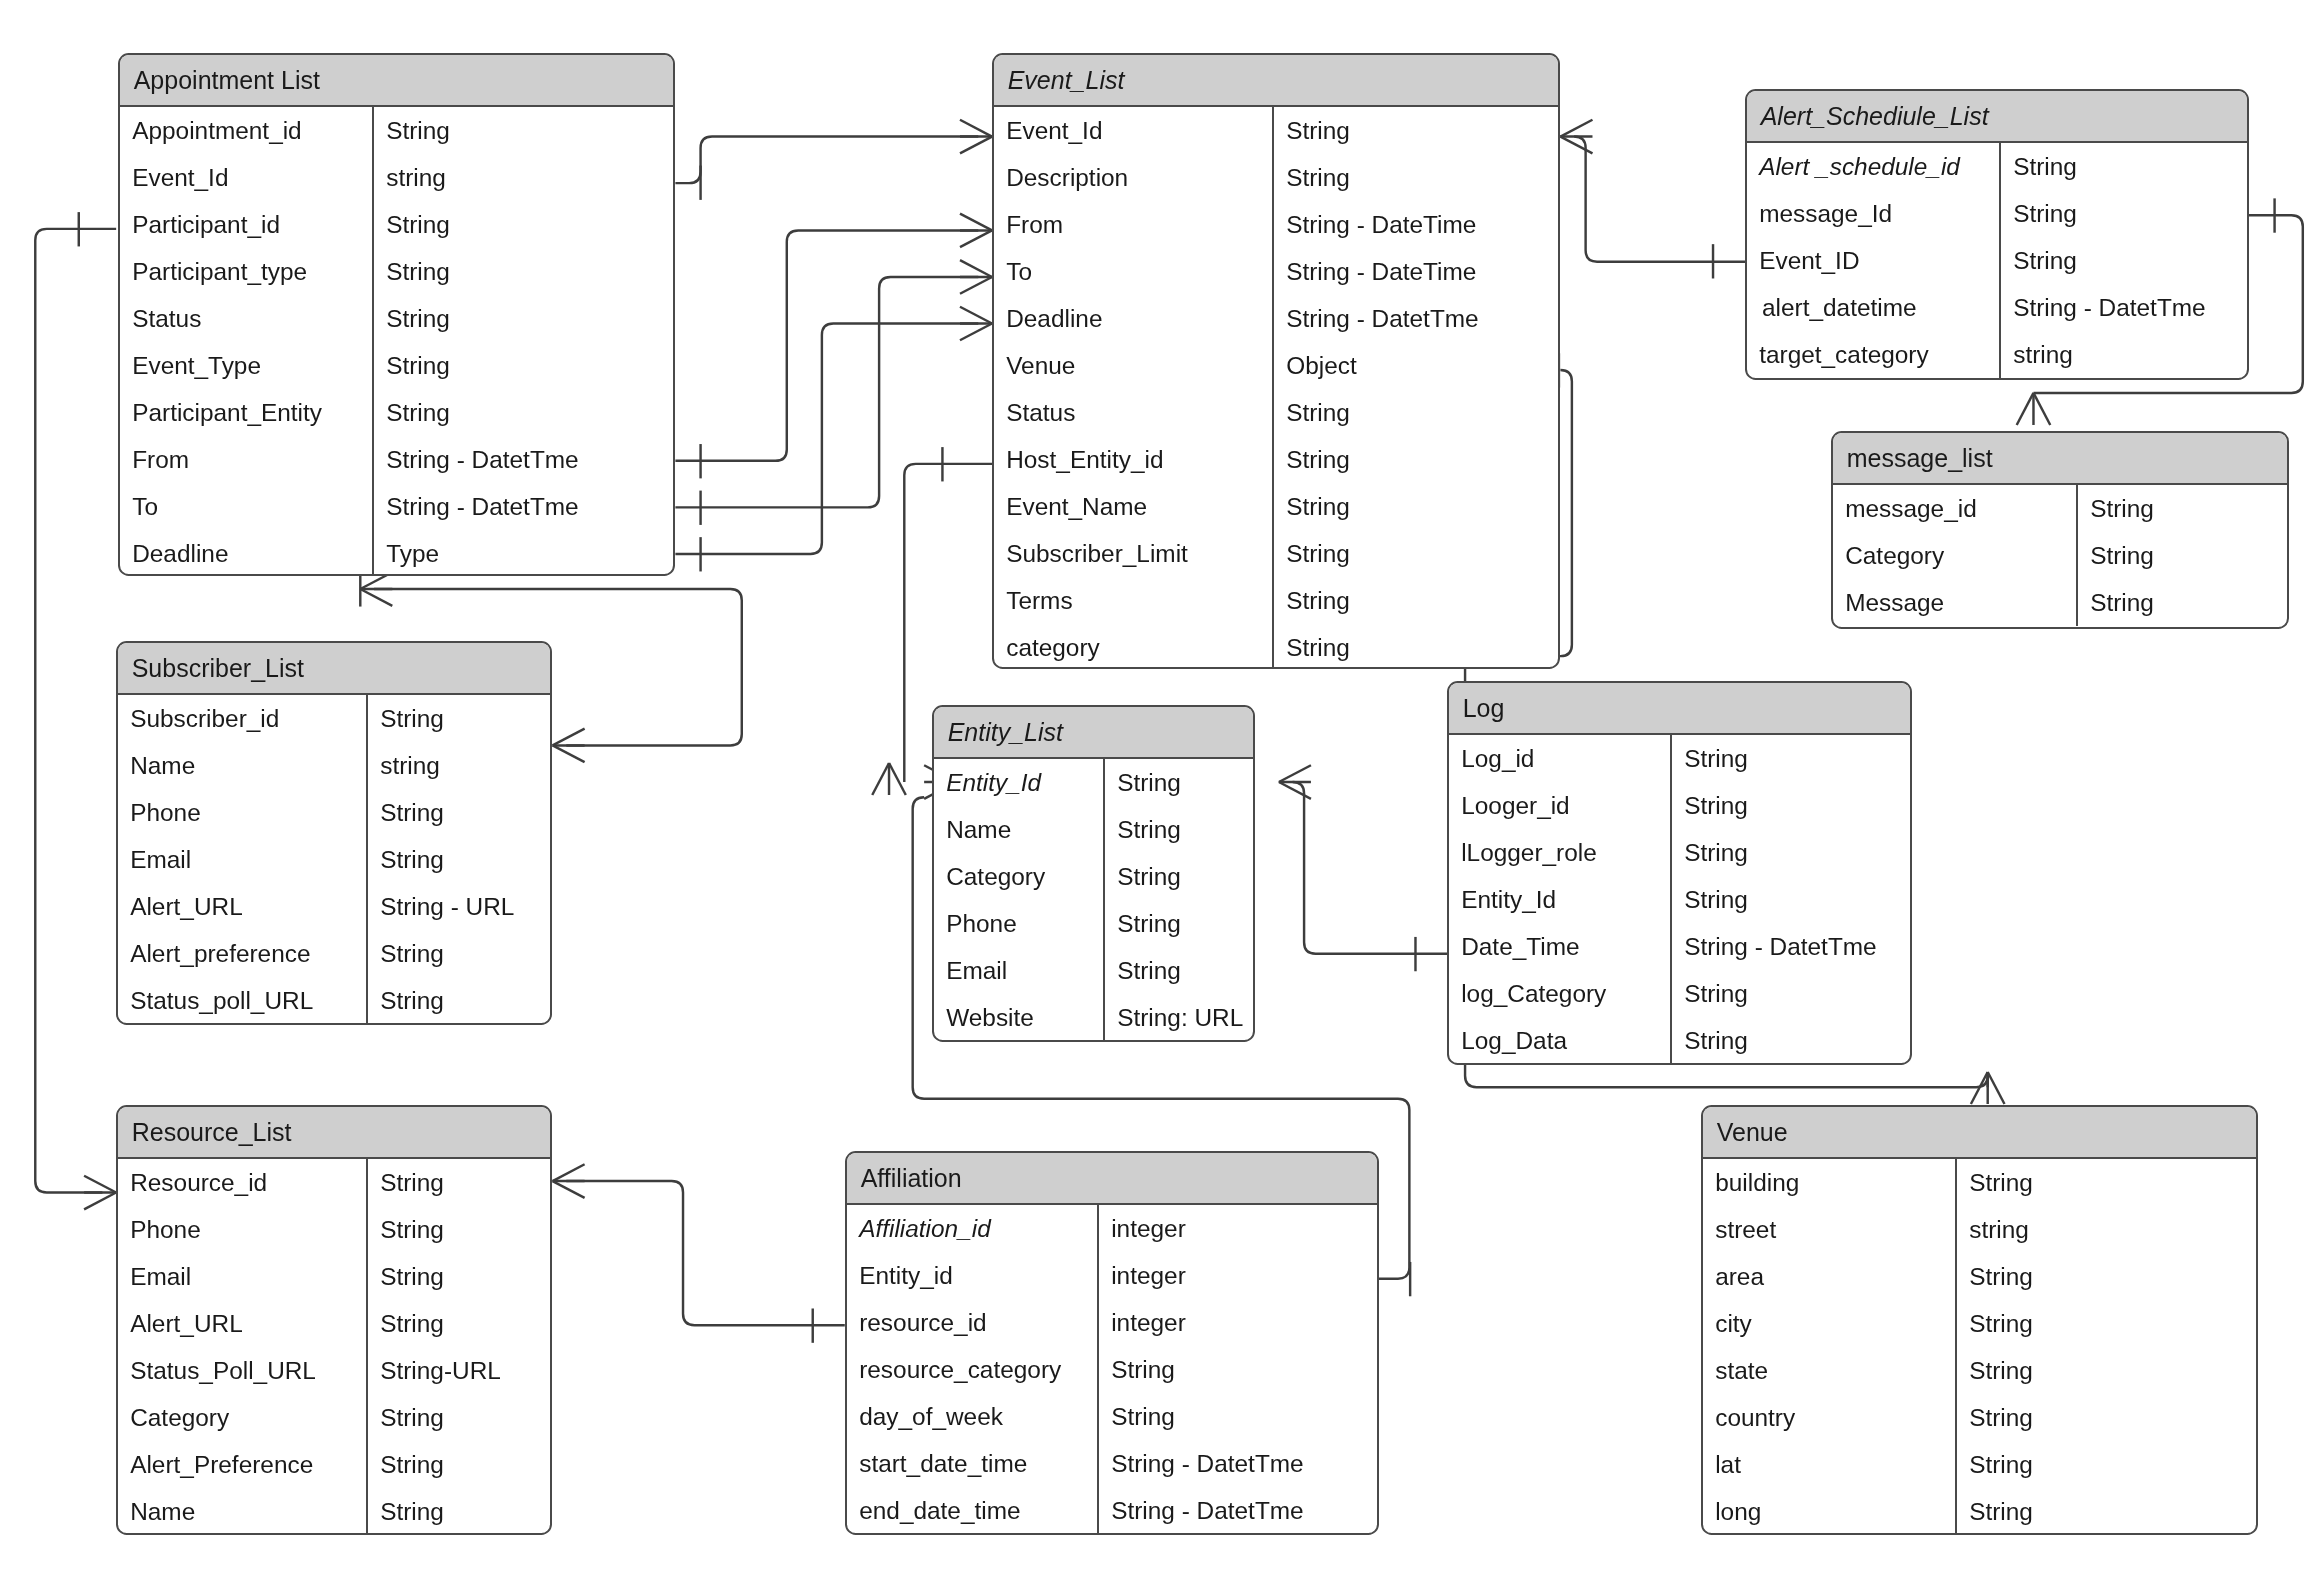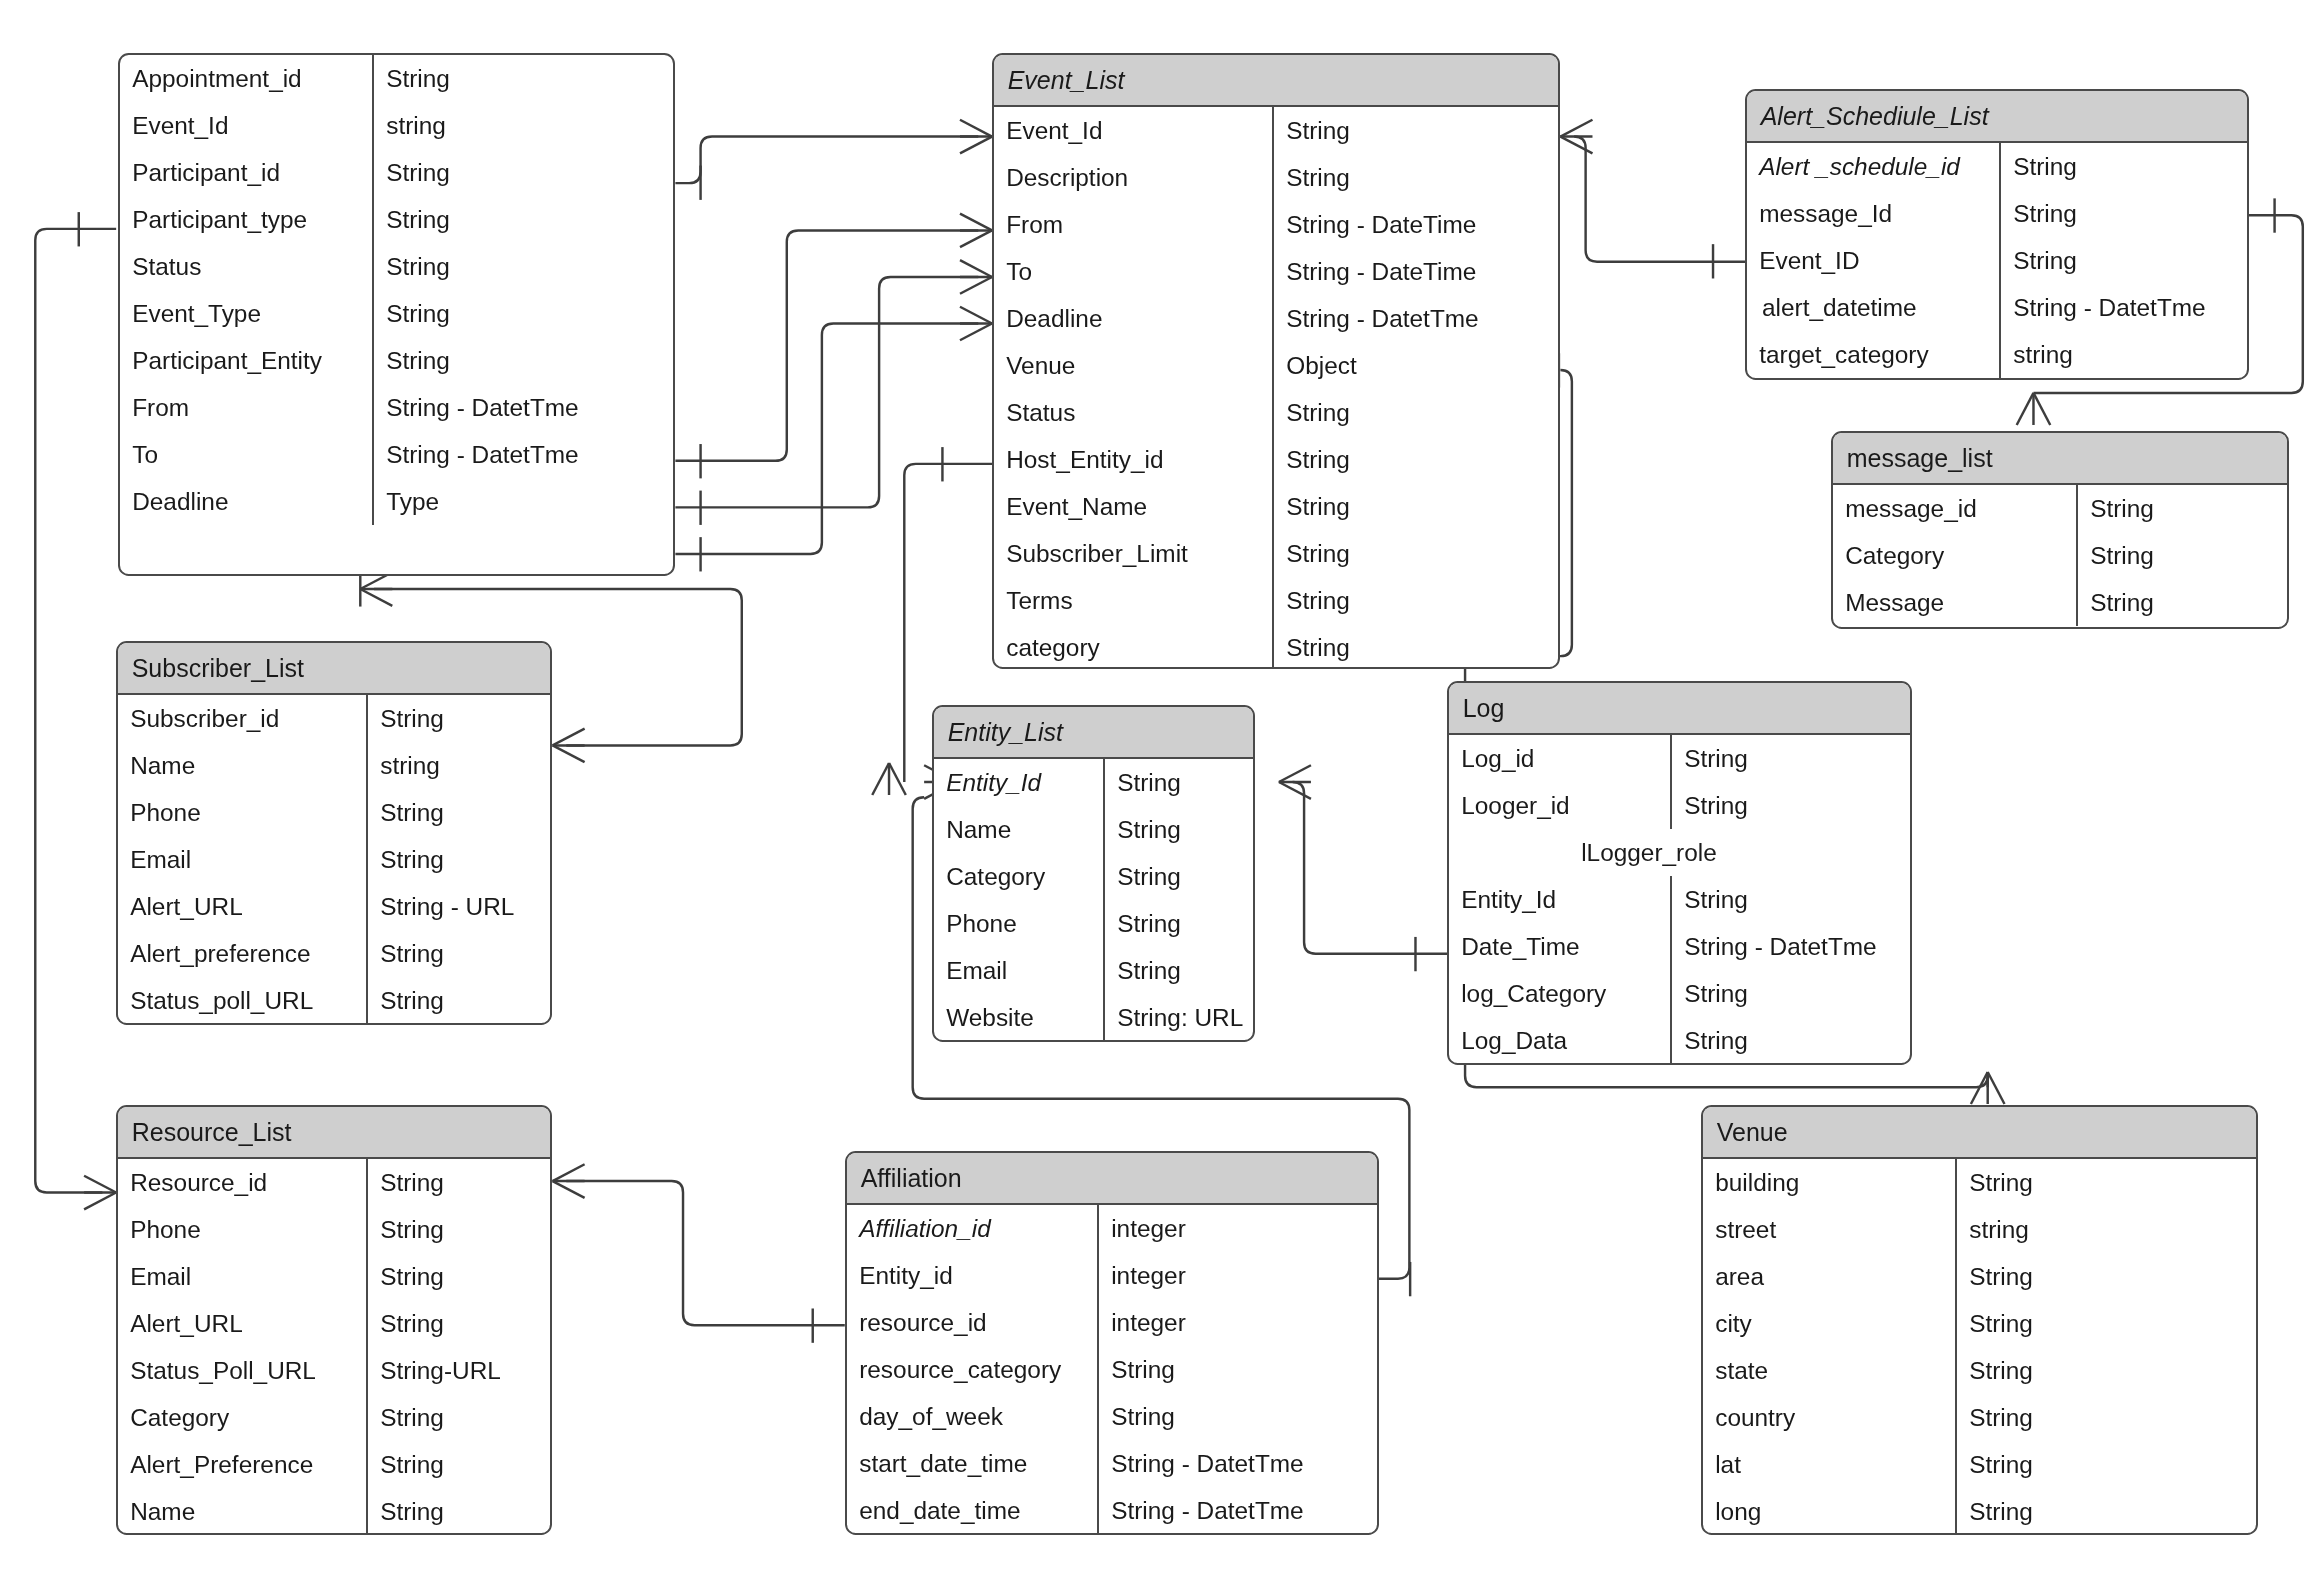--- a/index.html
+++ b/index.html
@@ -136,20 +136,21 @@
     <line x1="2043" y1="463" x2="2043" y2="508"></line>
     <g>
       <line x1="2605" y1="1405" x2="2583" y2="1447"></line>
       <line x1="2605" y1="1405" x2="2605" y2="1447"></line>
       <line x1="2605" y1="1405" x2="2627" y2="1447"></line>
     </g>
   </svg>
 
   <div id="tables-layer">
       <div class="tbl" style="left: 118px; top: 53px; width: 557px; height: 523px;">
+        <div class="hdr" style="height: 52px;">Appointment List</div>
         <div class="rows">
           <div class="row" style="height: 47px;">
             <div class="c-name" style="width: 252px; min-width: 252px; height: 47px;">Appointment_id</div>
             <div class="c-type" style="height: 47px;">String</div>
           </div>
           <div class="row" style="height: 47px;">
             <div class="c-name" style="width: 252px; min-width: 252px; height: 47px;">Event_Id</div>
             <div class="c-type" style="height: 47px;">string</div>
           </div>
           <div class="row" style="height: 47px;">
@@ -347,21 +348,21 @@
         <div class="hdr" style="height: 52px;">Log</div>
         <div class="rows">
           <div class="row" style="height: 47px;">
             <div class="c-name" style="width: 221px; min-width: 221px; height: 47px;">Log_id</div>
             <div class="c-type" style="height: 47px;">String</div>
           </div>
           <div class="row" style="height: 47px;">
             <div class="c-name" style="width: 221px; min-width: 221px; height: 47px;">Looger_id</div>
             <div class="c-type" style="height: 47px;">String</div>
           </div>
-          <div class="row" style="height: 47px; flex-direction: column;">
+          <div class="row" style="height: 47px;">
             <div class="c-name" style="width: 221px; min-width: 221px; height: 47px;">lLogger_role</div>
             <div class="c-type" style="height: 47px;">String</div>
           </div>
           <div class="row" style="height: 47px;">
             <div class="c-name" style="width: 221px; min-width: 221px; height: 47px;">Entity_Id</div>
             <div class="c-type" style="height: 47px;">String</div>
           </div>
           <div class="row" style="height: 47px;">
             <div class="c-name" style="width: 221px; min-width: 221px; height: 47px;">Date_Time</div>
             <div class="c-type" style="height: 47px;">String - DatetTme</div>

